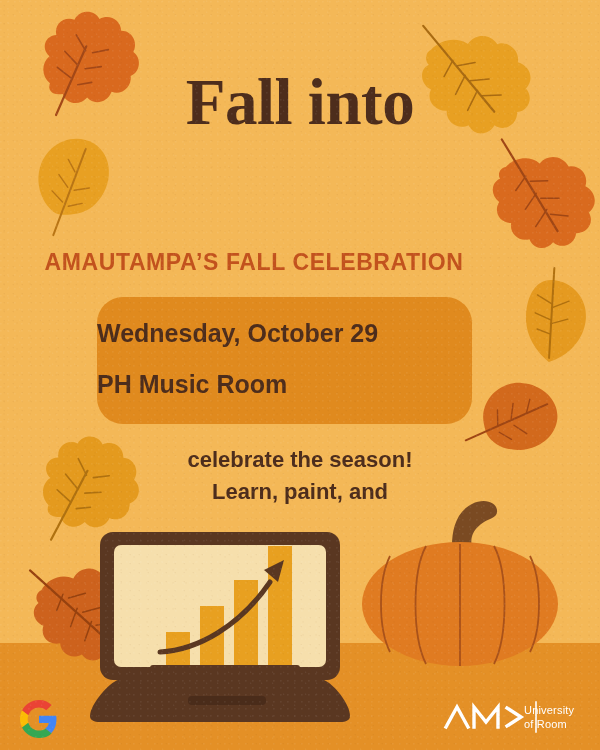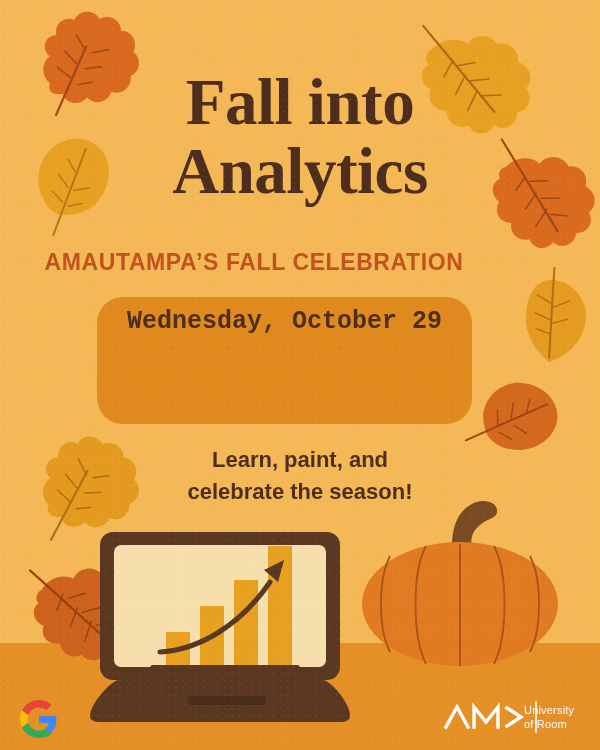--- a/index.html
+++ b/index.html
@@ -84,26 +84,27 @@
   }
 
   .info-card {
     position: absolute;
     left: 97px; top: 281px;
     width: 375px; height: 127px;
     background: #E08A1E;
     border-radius: 26px;
   }
   .info-card .line {
-    text-align: center;
-    font-family: Liberation Mono, monospace;
+    text-align: left;
+    font-family: Liberation Sans, sans-serif;
     font-weight: 700;
     font-size: 25px;
     color: #4D2D1C;
     line-height: 40px;
+    margin-top: 11px;
   }
   .info-card .line:first-child { padding-top: 5px; }
 
   .tagline {
     position: absolute;
     left: 0; top: 428px;
     width: 600px;
     text-align: center;
     font-family: "Liberation Sans", sans-serif;
     font-weight: 700;
@@ -238,32 +239,32 @@
 
     <path fill="#5A3721" d="M2,192 C2,180 22,158 30,156 L236,156 C246,160 262,180 262,192
              C262,196 258,198 252,198 L12,198 C6,198 2,196 2,192 Z"></path>
     <rect x="100" y="172" width="78" height="9" rx="4" fill="#4A2C1A"></rect>
   </svg>
 
   <div class="content">
 
     <div class="headline">
       <span>Fall into</span>
-      <span class="l2">Analytics</span>
     </div>
 
     <div class="subtitle">AMAUTAMPA’S FALL CELEBRATION</div>
 
     <div class="info-card">
       <div class="line">Wednesday, October 29</div>
+      <div class="line">PH Music Room</div>
     </div>
 
     <div class="tagline">
+      <span>celebrate the season!</span>
       <span>Learn, paint, and</span>
-      <span>celebrate the season!</span>
     </div>
   </div>
 
   <svg class="google-logo" width="38" height="38" viewBox="0 0 48 48">
     <path fill="#EA4335" d="M24 9.5c3.5 0 6.6 1.2 9.1 3.6l6.8-6.8C35.9 2.4 30.4 0 24 0 14.6 0 6.5 5.4 2.6 13.2l7.9 6.2C12.4 13.7 17.7 9.5 24 9.5z"></path>
     <path fill="#4285F4" d="M46.1 24.6c0-1.6-.1-3.1-.4-4.6H24v9.1h12.4c-.5 2.9-2.2 5.3-4.7 7l7.6 5.9c4.4-4.1 6.8-10.2 6.8-17.4z"></path>
     <path fill="#FBBC05" d="M10.5 28.6c-.5-1.5-.8-3-.8-4.6s.3-3.2.8-4.6l-7.9-6.2C1 16.3 0 20 0 24s1 7.7 2.6 10.8l7.9-6.2z"></path>
     <path fill="#34A853" d="M24 48c6.5 0 11.9-2.1 15.9-5.8l-7.6-5.9c-2.1 1.4-4.8 2.3-8.3 2.3-6.3 0-11.6-4.2-13.5-10l-7.9 6.2C6.5 42.6 14.6 48 24 48z"></path>
   </svg>
 

